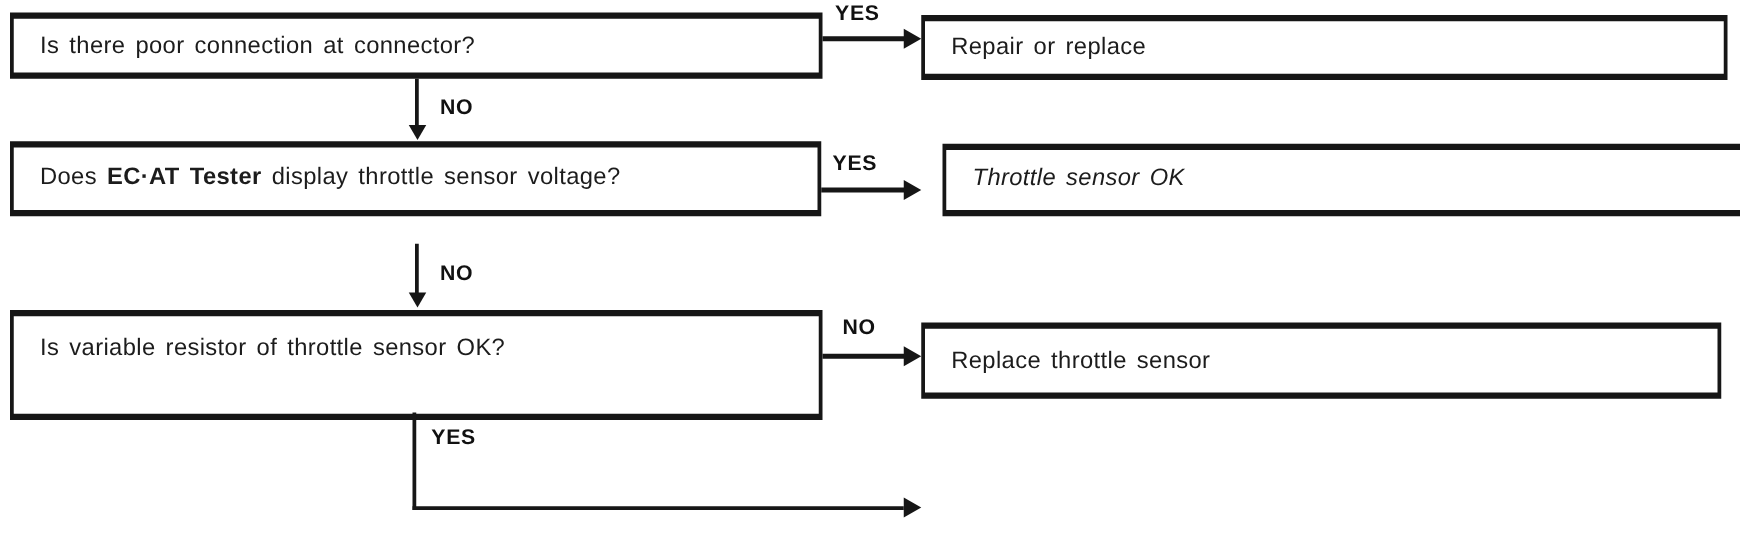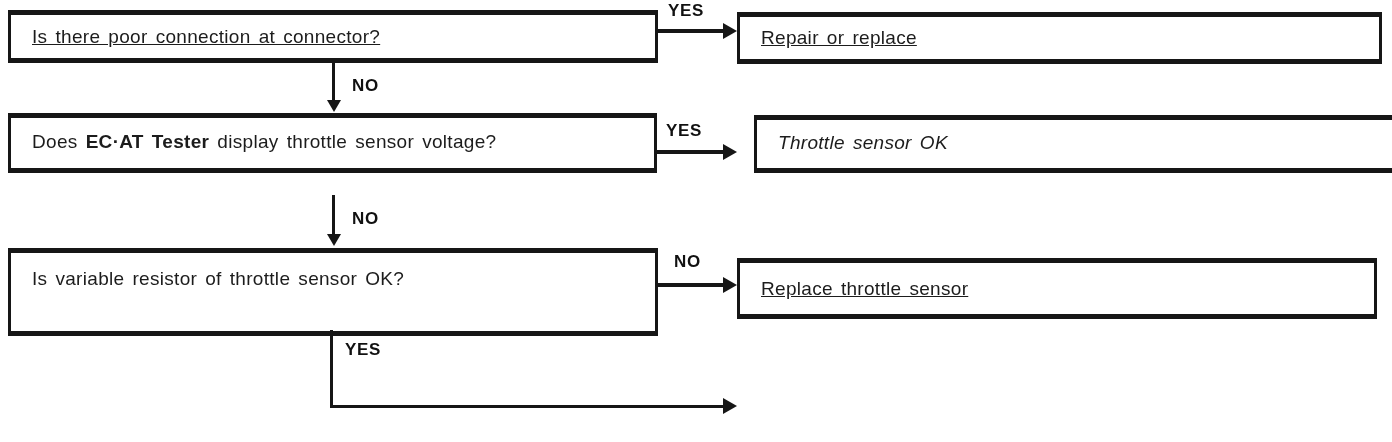--- a/index.html
+++ b/index.html
@@ -26,21 +26,21 @@
     border:3px solid var(--ink);
     border-top-width:5px;
     border-bottom-width:5px;
     background:var(--paper);
     font-size:19px;
     letter-spacing:0.3px;
     word-spacing:2.5px;
     color:#1c1c1c;
   }
   .box .txt{ display:block; }
-  .vcenter{ display:flex; align-items:center;text-decoration:underline; }
+  .vcenter{ display:flex; align-items:center; }
   .pad-l{ padding-left:21px; padding-right:10px; }
   .bold{ font-weight:700; }
   .lbl{
     position:absolute;
     font-weight:700;
     font-size:17px;
     letter-spacing:0.6px;
     color:#111;
   }
   .hline{ position:absolute; background:var(--ink); }

